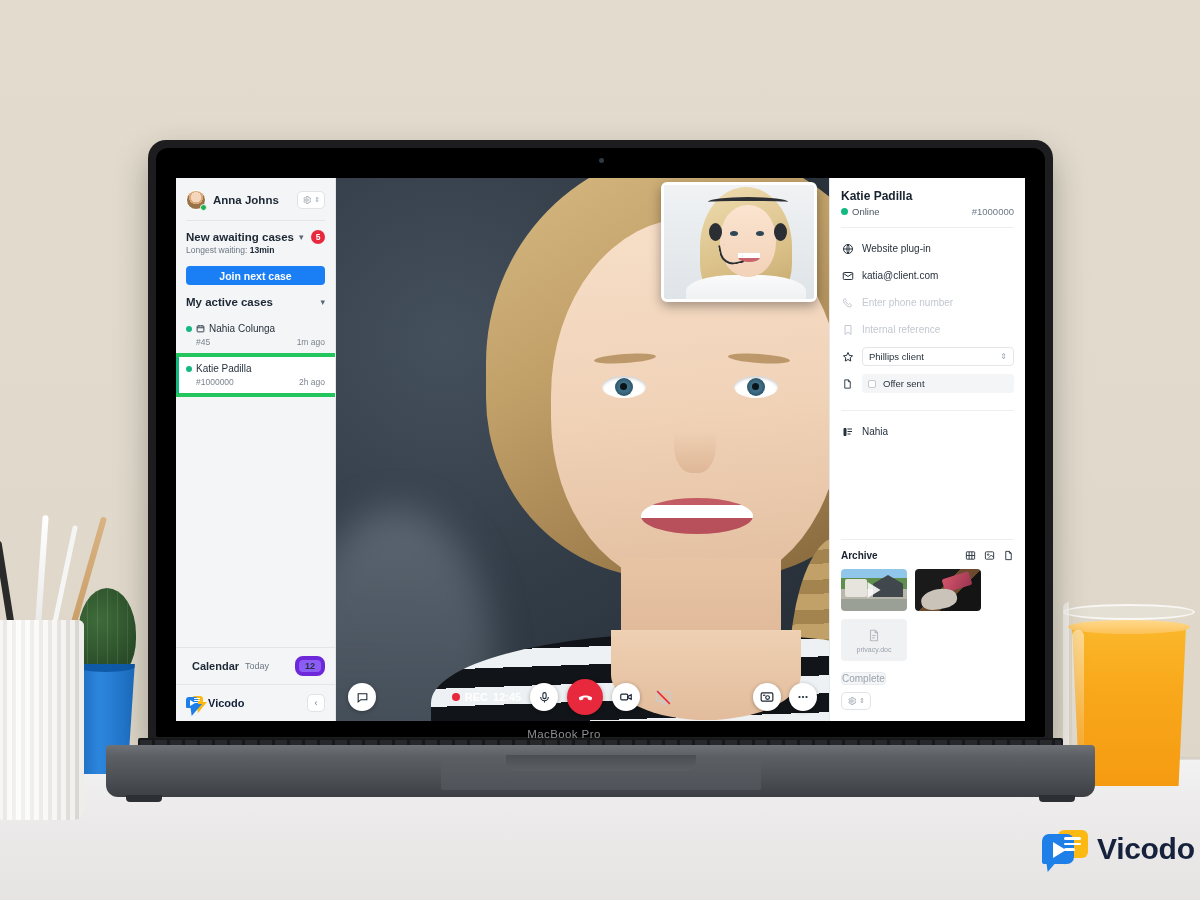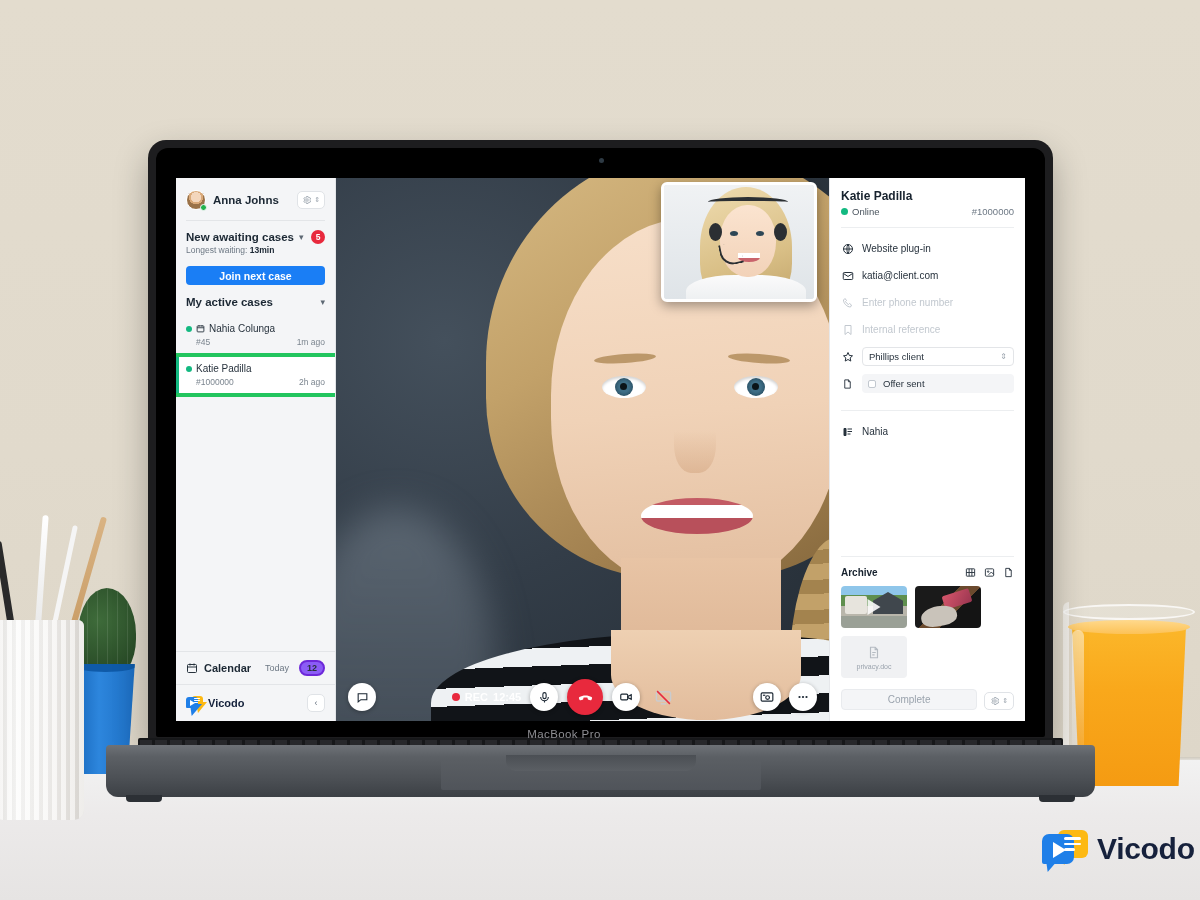--- a/index.html
+++ b/index.html
@@ -213,22 +213,22 @@
     margin-left:auto; margin-bottom:1px;
   }
   .sb-spacer { flex:1; }
   .cal-row {
     display:flex; align-items:center; gap:6px; padding:8px 10px;
     border-top:1px solid #e3e5e8;
   }
   .cal-label { font-weight:bold; font-size:11px; color:#1b2733; flex:1; }
   .cal-today { font-size:9px; color:#6d7884; }
   .cal-count {
-    background:#8b5cf6; border:2px solid #6d28d9; border-radius:8px;
-    padding:1px 6px; font-size:9px; font-weight:bold; color:#27323d; margin-left:4px;
+    background:#8b5cf6; border:4px solid #6d28d9; border-radius:8px;
+    padding:1px 6px; font-size:9px; font-weight:bold; color:#27323d; margin-left:20px;
   }
   .brand-row {
     display:flex; align-items:center; gap:5px; padding:9px 10px;
     border-top:1px solid #e3e5e8;
   }
   .brand-name { font-weight:bold; font-size:11px; color:#13203a; flex:1; }
   .collapse-btn {
     width:18px; height:18px; background:#fff; border:1px solid #e0e3e7; border-radius:5px;
     display:flex; align-items:center; justify-content:center; color:#6d7884; font-size:9px;
   }
@@ -398,21 +398,21 @@
   }
   .thumb.desk-img:after {
     content:""; position:absolute; left:6px; top:20px; width:36px; height:20px;
     background:#c9c3ba; border-radius:50% 50% 40% 40%; transform:rotate(-10deg);
   }
   .thumb.doc {
     background:#f0f1f3; display:flex; flex-direction:column;
     align-items:center; justify-content:center; gap:3px; color:#9aa3ad;
   }
   .doc-nm { font-size:7px; color:#9aa3ad; }
-  .panel-foot { display:flex; align-items:flex-end; gap:7px; padding:11px 0 11px 0; }
+  .panel-foot { display:flex; align-items:flex-start; gap:7px; padding:11px 0 11px 0;flex-direction:column; }
   .complete-btn {
     flex:1; height:21px; background:#f4f5f7; border:1px solid #e9ebee; border-radius:4px;
     display:flex; align-items:center; justify-content:center;
     font-size:10px; color:#9aa3ad;
   }
   .pfoot-gear {
     display:flex; align-items:center; gap:2px; padding:3px 5px;
     background:#fff; border:1px solid #e0e3e7; border-radius:5px; color:#9aa3ad;
   }
 

